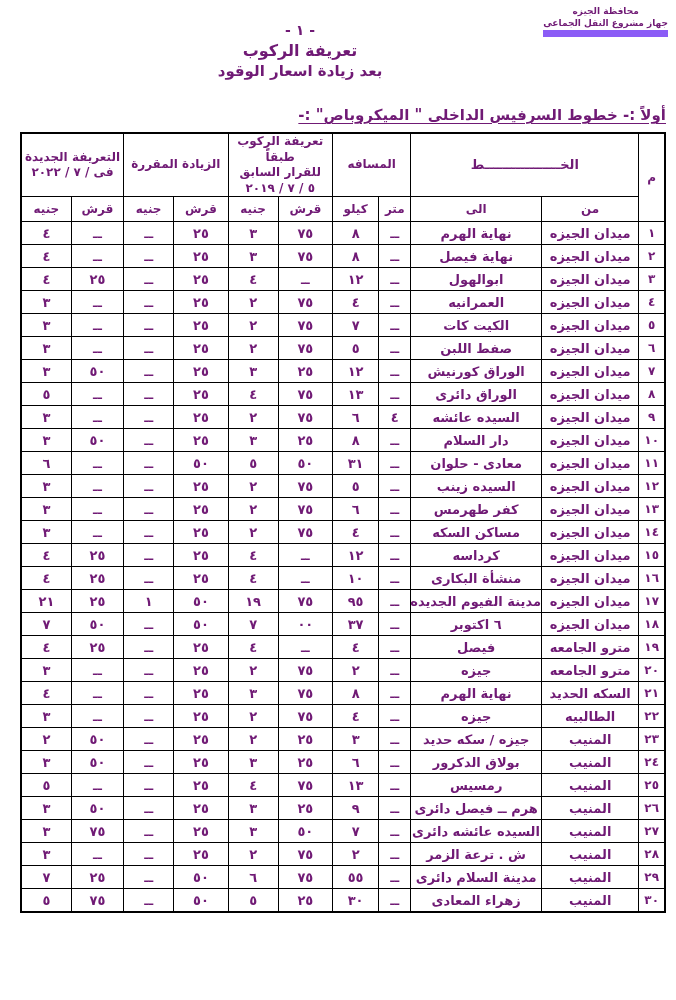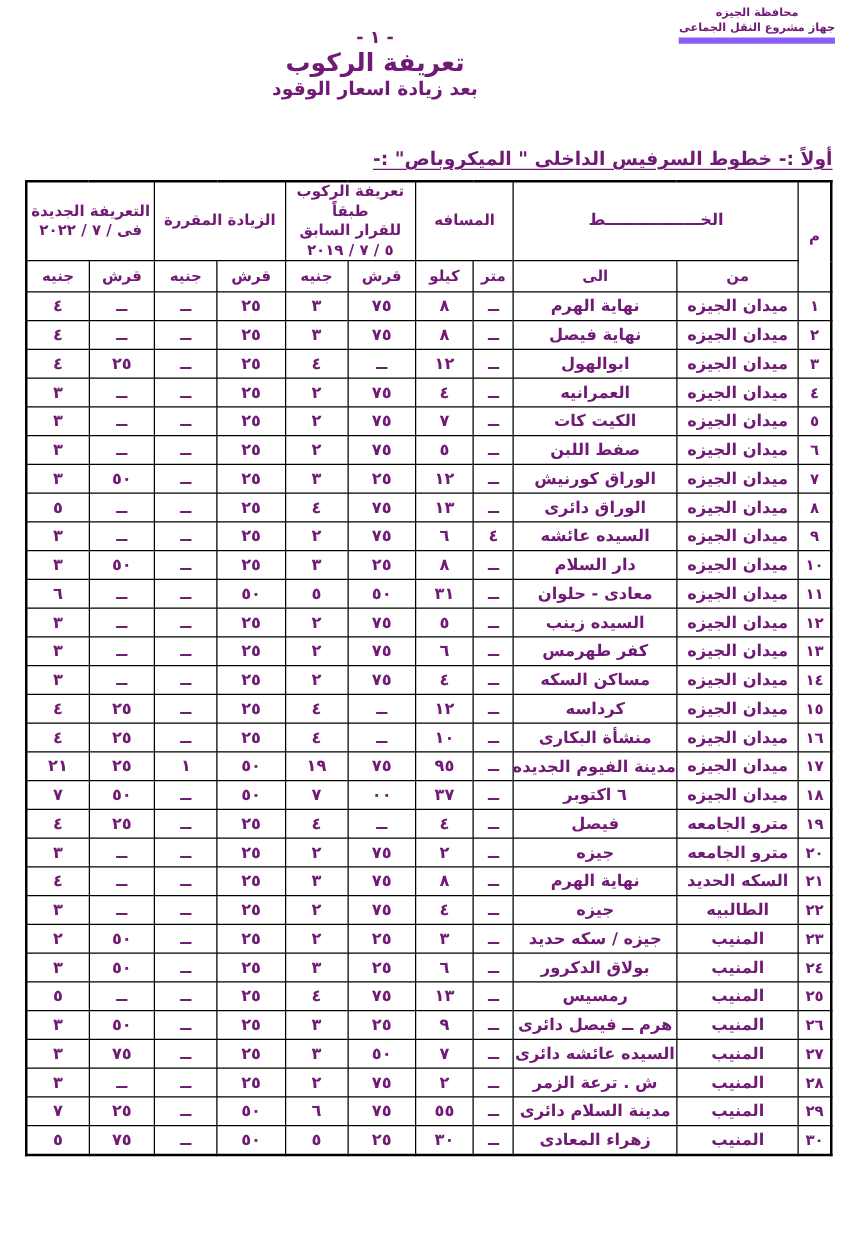--- a/index.html
+++ b/index.html
@@ -20,35 +20,35 @@
   .corner {
     position: absolute;
     top: 5px;
     right: 8px;
     text-align: center;
     font-size: 9px;
     font-weight: bold;
     line-height: 1.35;
     white-space: nowrap;
   }
-  .corner .l2 { border-bottom: 5px solid #8b5cf6; padding-bottom: 1px; }
+  .corner .l2 { border-bottom: 7px solid #8b5cf6; padding-bottom: 1px; }
 
   
   .center-block {
     width: 580px;
     margin-right: 76px;
     text-align: center;
     font-weight: bold;
   }
   .pageno  { font-size: 14px; line-height: 20px; margin-top: 14px; }
   .t-line  { font-size: 15px; line-height: 21px; }
-  .t-main  { font-size: 20px; }
+  .t-main  { font-size: 16px; }
 
   .section-heading {
-    margin-top: 36px;
+    margin-top: 24px;
     margin-bottom: 8px;
     font-size: 15px;
     font-weight: bold;
     text-decoration: underline;
     text-underline-offset: 3px;
   }
 
   table.fares {
     border-collapse: collapse;
     border: 2px solid #000;

